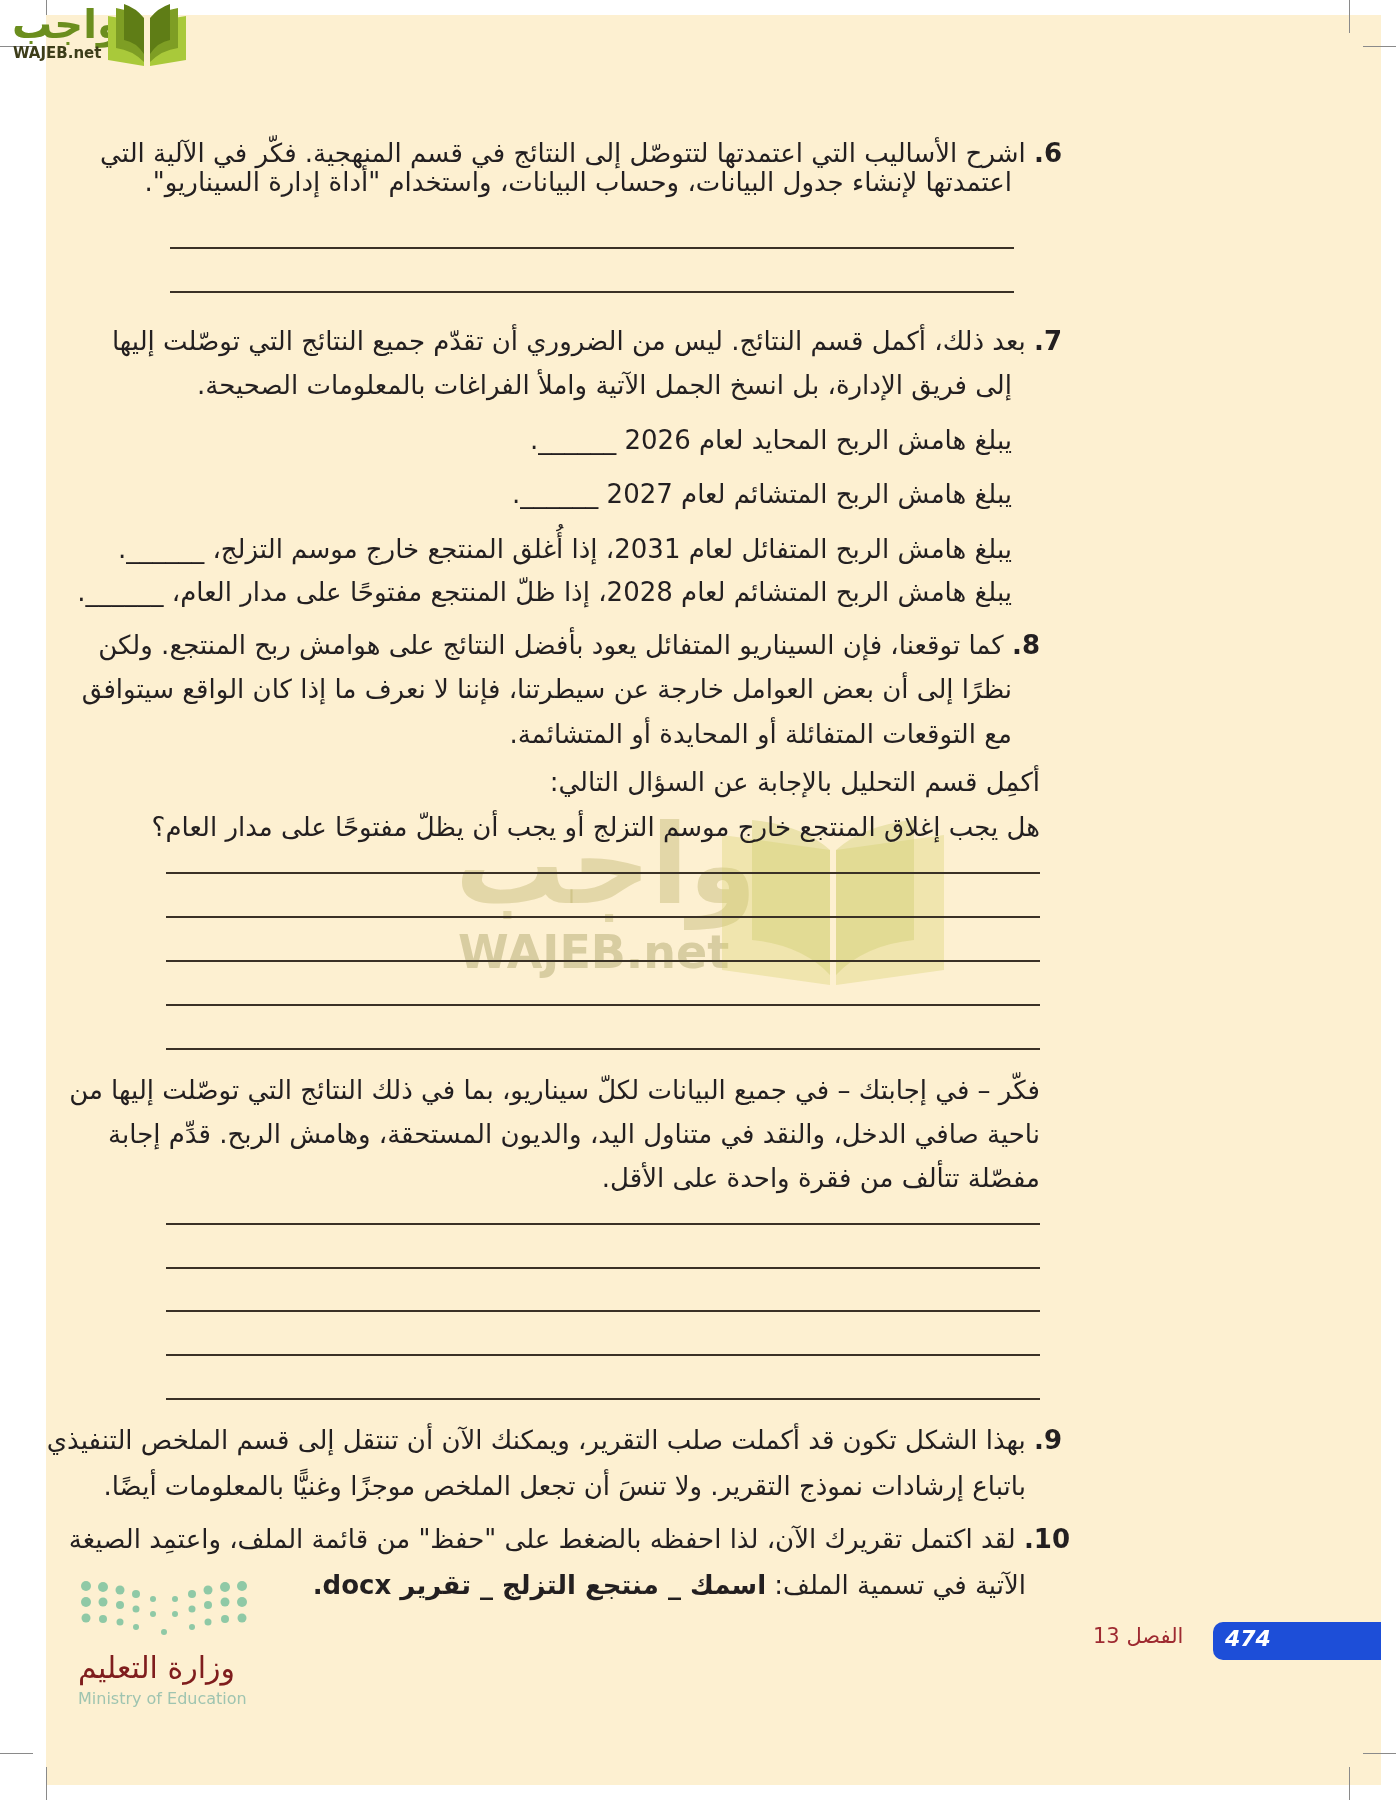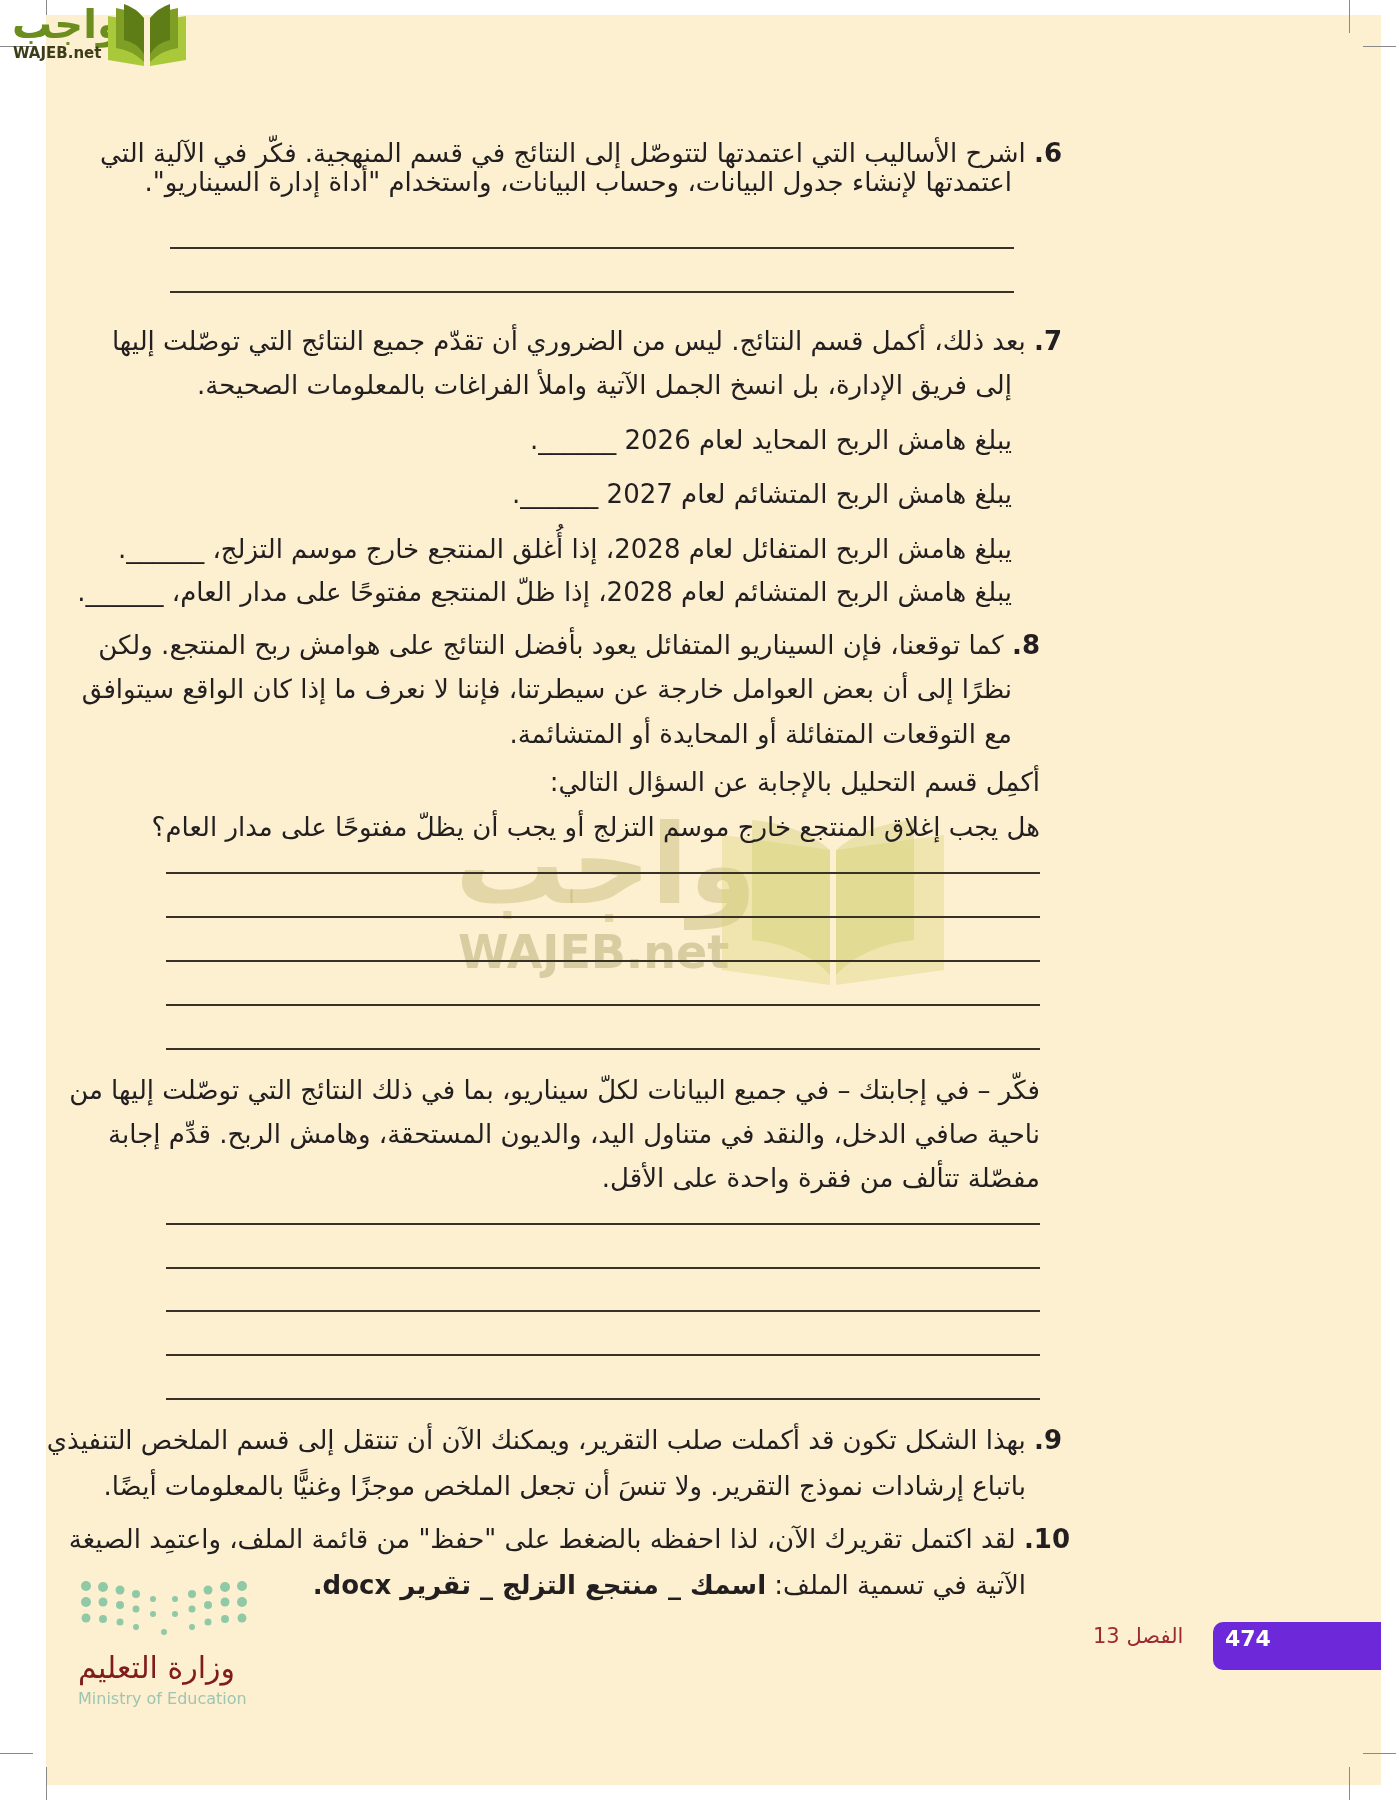--- a/index.html
+++ b/index.html
@@ -4,22 +4,22 @@
 <style>
   html, body { margin:0; padding:0; }
   body { width:1396px; height:1800px; background:#ffffff; position:relative; overflow:hidden;
          font-family:"DejaVu Sans", sans-serif; color:#231f20; }
   .page { position:absolute; left:46px; top:15px; width:1335px; height:1770px; background:#fdf0d1; }
   .crop { position:absolute; background:#8a8a8a; }
   .txt { position:absolute; direction:rtl; text-align:right; font-size:26px; line-height:44px; white-space:nowrap; }
   .num { font-weight:bold; }
   .rule { position:absolute; height:2px; background:#3a3126; }
   .bold { font-weight:bold; }
-  .badge { position:absolute; left:1213px; top:1622px; width:168px; height:48px; background:#6d28d9;
-           border-radius:10px 0 0 10px; }
+  .badge { position:absolute; left:1213px; top:1622px; width:168px; height:38px; background:#1d4ed8;
+           border-radius:10px 0 0 10px;font-style:italic; }
   .badge span { position:absolute; left:12px; top:4px; color:#fff; font-weight:bold; font-size:22px;
                 font-family:"DejaVu Sans", sans-serif; }
   .chapter { position:absolute; left:1093px; top:1624px; color:#9e2a31; font-size:21px; direction:rtl; white-space:nowrap; }
   .moe-dots { position:absolute; left:78px; top:1580px; width:172px; height:60px; }
   .moe-ar { position:absolute; left:78px; top:1650px; font-size:30px; color:#7f1d1d; direction:rtl; white-space:nowrap; letter-spacing:2px;}
   .moe-en { position:absolute; left:78px; top:1689px; font-size:16px; color:#9fc4b0; white-space:nowrap; }
   .moe-yr { position:absolute; left:78px; top:1799px; font-size:18px; color:#1d4ed8; white-space:nowrap; }
   .logo-ar { position:absolute; left:12px; top:2px; font-size:40px; font-weight:bold; color:#6b8e1e; direction:rtl; line-height:44px; }
   .logo-en { position:absolute; left:13px; top:44px; font-size:15px; font-weight:bold; color:#3d3d1a; }
   .logo-book { position:absolute; left:106px; top:4px; width:82px; height:62px; }
@@ -76,21 +76,21 @@
 </div>
 
 <div>
   <div class="txt" style="right:334px;top:319px;">
     <span class="num">7.</span>
     <span>بعد ذلك، أكمل قسم النتائج. ليس من الضروري أن تقدّم جميع النتائج التي توصّلت إليها</span>
   </div>
   <div class="txt" style="right:384px;top:363px;">إلى فريق الإدارة، بل انسخ الجمل الآتية واملأ الفراغات بالمعلومات الصحيحة.</div>
   <div class="txt" style="right:384px;top:418px;">يبلغ هامش الربح المحايد لعام 2026 ______.</div>
   <div class="txt" style="right:384px;top:472px;margin-left:48px;">يبلغ هامش الربح المتشائم لعام 2027 ______.</div>
-  <div class="txt" style="right:384px;top:527px;">يبلغ هامش الربح المتفائل لعام 2028، إذا أُغلق المنتجع خارج موسم التزلج، ______.</div>
+  <div class="txt" style="right:384px;top:527px;">يبلغ هامش الربح المتفائل لعام 2031، إذا أُغلق المنتجع خارج موسم التزلج، ______.</div>
   <div class="txt" style="right:384px;top:570px;margin-left:36px;">يبلغ هامش الربح المتشائم لعام 2028، إذا ظلّ المنتجع مفتوحًا على مدار العام، ______.</div>
 </div>
 
 <div>
   <div class="txt" style="right:356px;top:623px;">
     <span class="num">8.</span>
     <span>كما توقعنا، فإن السيناريو المتفائل يعود بأفضل النتائج على هوامش ربح المنتجع. ولكن</span>
   </div>
   <div class="txt" style="right:384px;top:667px;">نظرًا إلى أن بعض العوامل خارجة عن سيطرتنا، فإننا لا نعرف ما إذا كان الواقع سيتوافق</div>
   <div class="txt" style="right:384px;top:712px;">مع التوقعات المتفائلة أو المحايدة أو المتشائمة.</div>

